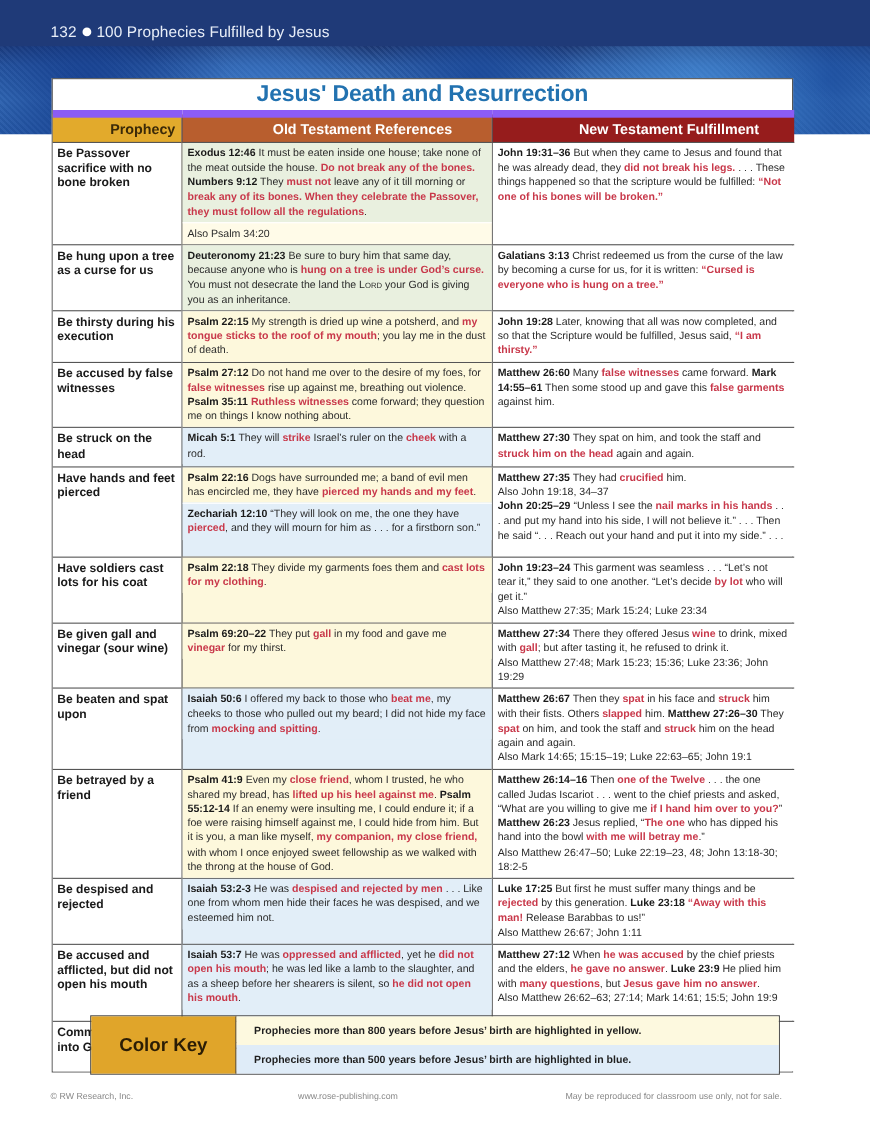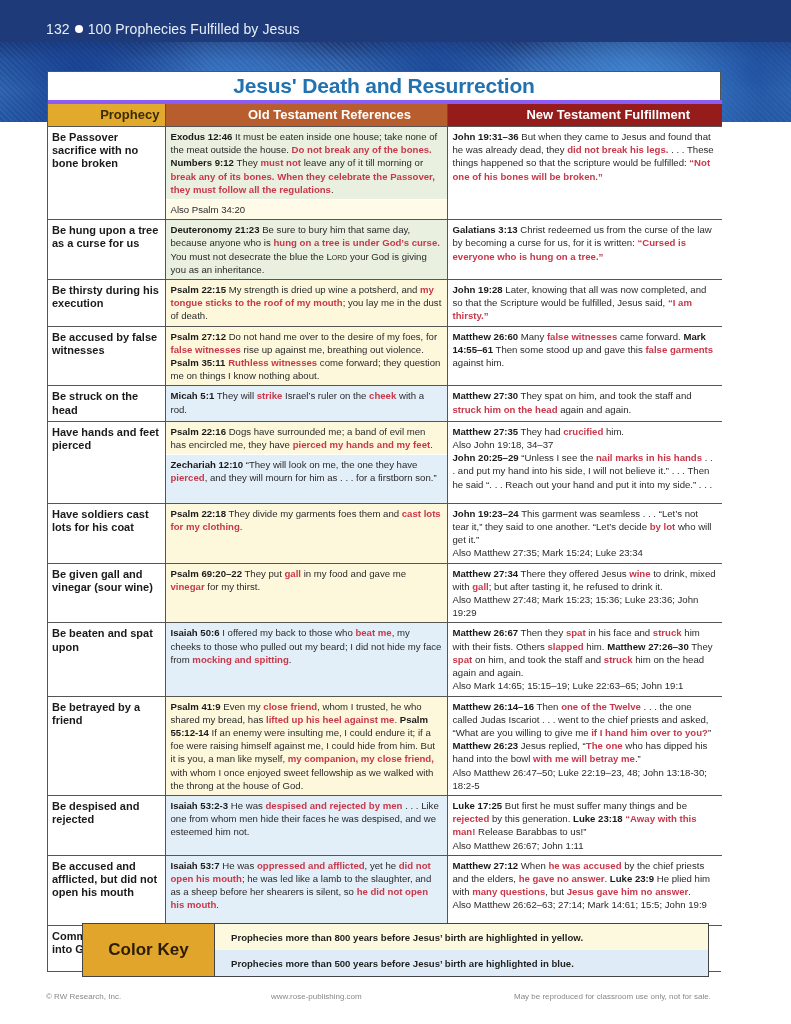--- a/index.html
+++ b/index.html
@@ -29,21 +29,21 @@
     border: 1px solid #555;
   }
   .title {
     height: 28px; text-align: center; font-weight: bold; font-size: 21px; color: #2272b0;
     line-height: 28px; letter-spacing: -0.2px; font-family: "Liberation Sans", sans-serif;
   }
   table { border-collapse: collapse; width: 100%; table-layout: fixed; }
   col.c1 { width: 117px; } col.c2 { width: 282px; } col.c3 { width: 275px; }
   th {
     height: 22px; font-size: 13px; font-weight: bold; text-align: center; line-height: 22px;
-    border-top: 4px solid #8b5cf6;
+    border-top: 7px solid #8b5cf6;
     padding-left: 47px;
   }
   th.h1 { background: #e2aa2c; color: #3b2a08; border-right: 1px solid #555; }
   th.h2 { background: #b85e2e; color: #ffffff; border-right: 1px solid #555; }
   th.h3 { background: #961c1c; color: #ffffff; }
   td {
     vertical-align: top; font-size: 9.6px; line-height: 13.2px; padding: 3px 5px 3px 5px;
     border-top: 1px solid #555;
   }
   td.p { font-weight: bold; font-size: 11px; color: #1a1a1a; border-right: 1px solid #555; background: #fff; padding: 4px 4px; }
@@ -107,21 +107,21 @@
               <div class="seg g"><span class="ref">Exodus 12:46</span><span> It must be eaten inside one house; take none of the meat outside the house. </span><span class="hl">Do not break any of the bones.</span><span> </span><span class="ref">Numbers 9:12</span><span> They </span><span class="hl">must not</span><span> leave any of it till morning or </span><span class="hl">break any of its bones. When they celebrate the Passover, they must follow all the regulations</span><span>.</span></div>
               <div class="seg y2 seg-div" style="flex: 1 1 0%;"><span>Also Psalm 34:20</span></div>
             </div>
           </td>
           <td class="nt"><span class="ref">John 19:31–36</span><span> But when they came to Jesus and found that he was already dead, they </span><span class="hl">did not break his legs.</span><span> . . . These things happened so that the scripture would be fulfilled: </span><span class="hl">“Not one of his bones will be broken.”</span></td>
         </tr>
         <tr style="height: 54px;">
           <td class="p">Be hung upon a tree as a curse for us</td>
           <td class="ot g">
             <div style="display: flex; flex-direction: column; height: 100%;">
-              <div class="seg g" style="flex: 1 1 0%;"><span class="ref">Deuteronomy 21:23</span><span> Be sure to bury him that same day, because anyone who is </span><span class="hl">hung on a tree is under God’s curse.</span><span> You must not desecrate the blue the </span><span class="sc">Lord</span><span> your God is giving you as an inheritance.</span></div>
+              <div class="seg g" style="flex: 1 1 0%;"><span class="ref">Deuteronomy 21:23</span><span> Be sure to bury him that same day, because anyone who is </span><span class="hl">hung on a tree is under God’s curse.</span><span> You must not desecrate the land the </span><span class="sc">Lord</span><span> your God is giving you as an inheritance.</span></div>
             </div>
           </td>
           <td class="nt"><span class="ref">Galatians 3:13</span><span> Christ redeemed us from the curse of the law by becoming a curse for us, for it is written: </span><span class="hl">“Cursed is everyone who is hung on a tree.”</span></td>
         </tr>
         <tr style="height: 40px;">
           <td class="p">Be thirsty during his execution</td>
           <td class="ot y">
             <div style="display: flex; flex-direction: column; height: 100%;">
               <div class="seg y" style="flex: 1 1 0%;"><span class="ref">Psalm 22:15</span><span> My strength is dried up wine a potsherd, and </span><span class="hl">my tongue sticks to the roof of my mouth</span><span>; you lay me in the dust of death.</span></div>
             </div>

